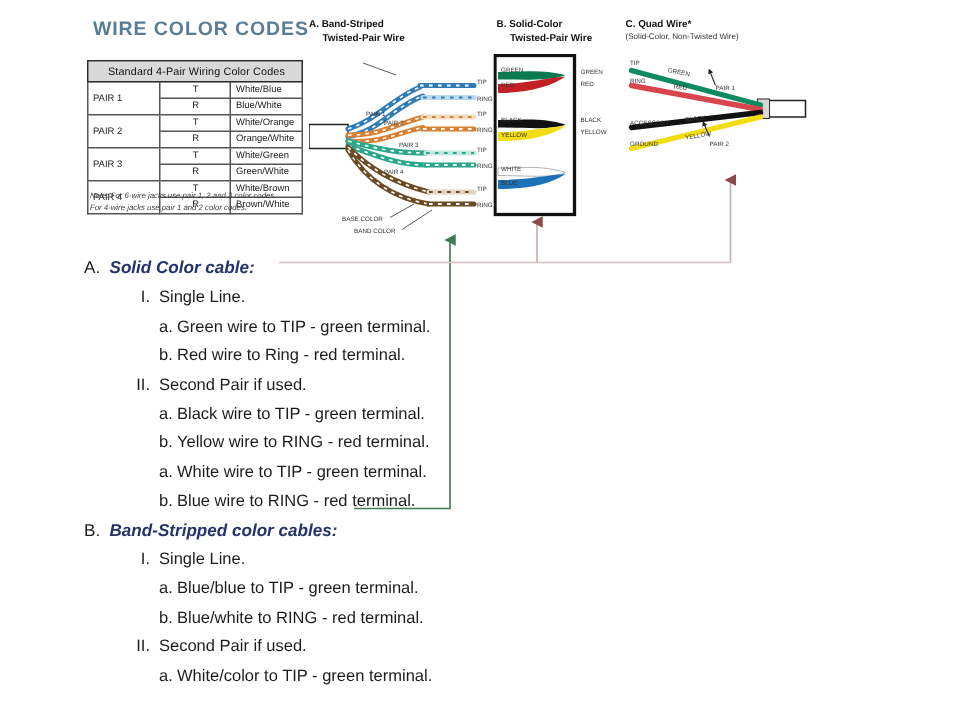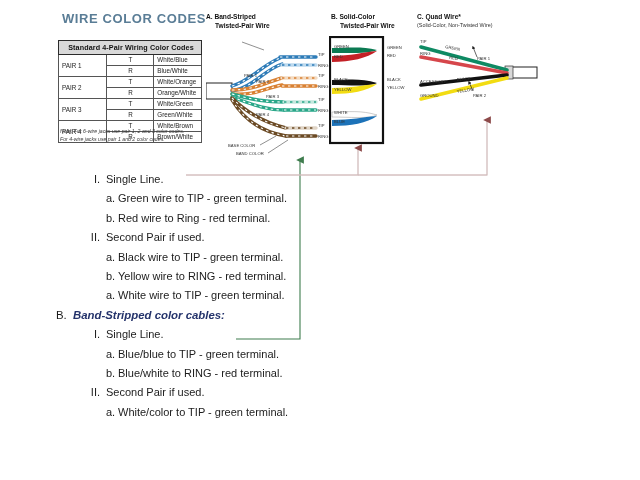--- a/index.html
+++ b/index.html
@@ -43,21 +43,21 @@
     border-collapse: collapse;
     width: 144px;
     table-layout: fixed;
     border: 1.3px solid #2b2b2b;
     background: #fff;
   }
   table.codes th {
     background: #d9d9d9;
     border: 1px solid #2b2b2b;
     font-size: 7.2px;
-    font-weight: bold;
+    font-weight: normal;
     padding: 2px 1px 2px 3px;
     text-align: center;
     color: #111;
     letter-spacing: 0.1px;
   }
   table.codes td {
     border: 1px solid #555;
     font-size: 6.3px;
     padding: 1px 2px 1px 3px;
     color: #222;
@@ -388,27 +388,29 @@
       <text class="tiny-lbl" x="58" y="64">PAIR 2</text>
     </g>
     <defs>
       <marker id="arrC" markerWidth="5" markerHeight="5" refX="3" refY="2.5" orient="auto">
         <path d="M0,0 L5,2.5 L0,5 z" fill="#222"></path>
       </marker>
     </defs>
   </svg>
 
   <div class="list">
+    <div class="li lvl-A"><span class="mk">A.</span><span>Solid Color cable:</span></div>
     <div class="li lvl-I"><span class="mk">I.</span><span>Single Line.</span></div>
     <div class="li lvl-a"><span class="mk">a.</span><span>Green wire to  TIP - green terminal.</span></div>
     <div class="li lvl-a"><span class="mk">b.</span><span>Red wire to Ring - red terminal.</span></div>
     <div class="li lvl-I"><span class="mk">II.</span><span>Second Pair if used.</span></div>
     <div class="li lvl-a"><span class="mk">a.</span><span>Black wire to TIP - green terminal.</span></div>
     <div class="li lvl-a"><span class="mk">b.</span><span>Yellow wire to RING - red terminal.</span></div>
     <div class="li lvl-a"><span class="mk">a.</span><span>White wire to TIP - green terminal.</span></div>
+    <div class="li lvl-a"><span class="mk">b.</span><span>Blue wire to RING - red terminal.</span></div>
     <div class="li lvl-A"><span class="mk">B.</span><span>Band-Stripped color cables:</span></div>
     <div class="li lvl-I"><span class="mk">I.</span><span>Single Line.</span></div>
     <div class="li lvl-a"><span class="mk">a.</span><span>Blue/blue to TIP - green terminal.</span></div>
     <div class="li lvl-a"><span class="mk">b.</span><span>Blue/white to RING - red terminal.</span></div>
     <div class="li lvl-I"><span class="mk">II.</span><span>Second Pair if used.</span></div>
     <div class="li lvl-a"><span class="mk">a.</span><span>White/color to TIP - green terminal.</span></div>
 
   </div>
 
   <svg id="connectors" viewBox="0 0 640 480">

